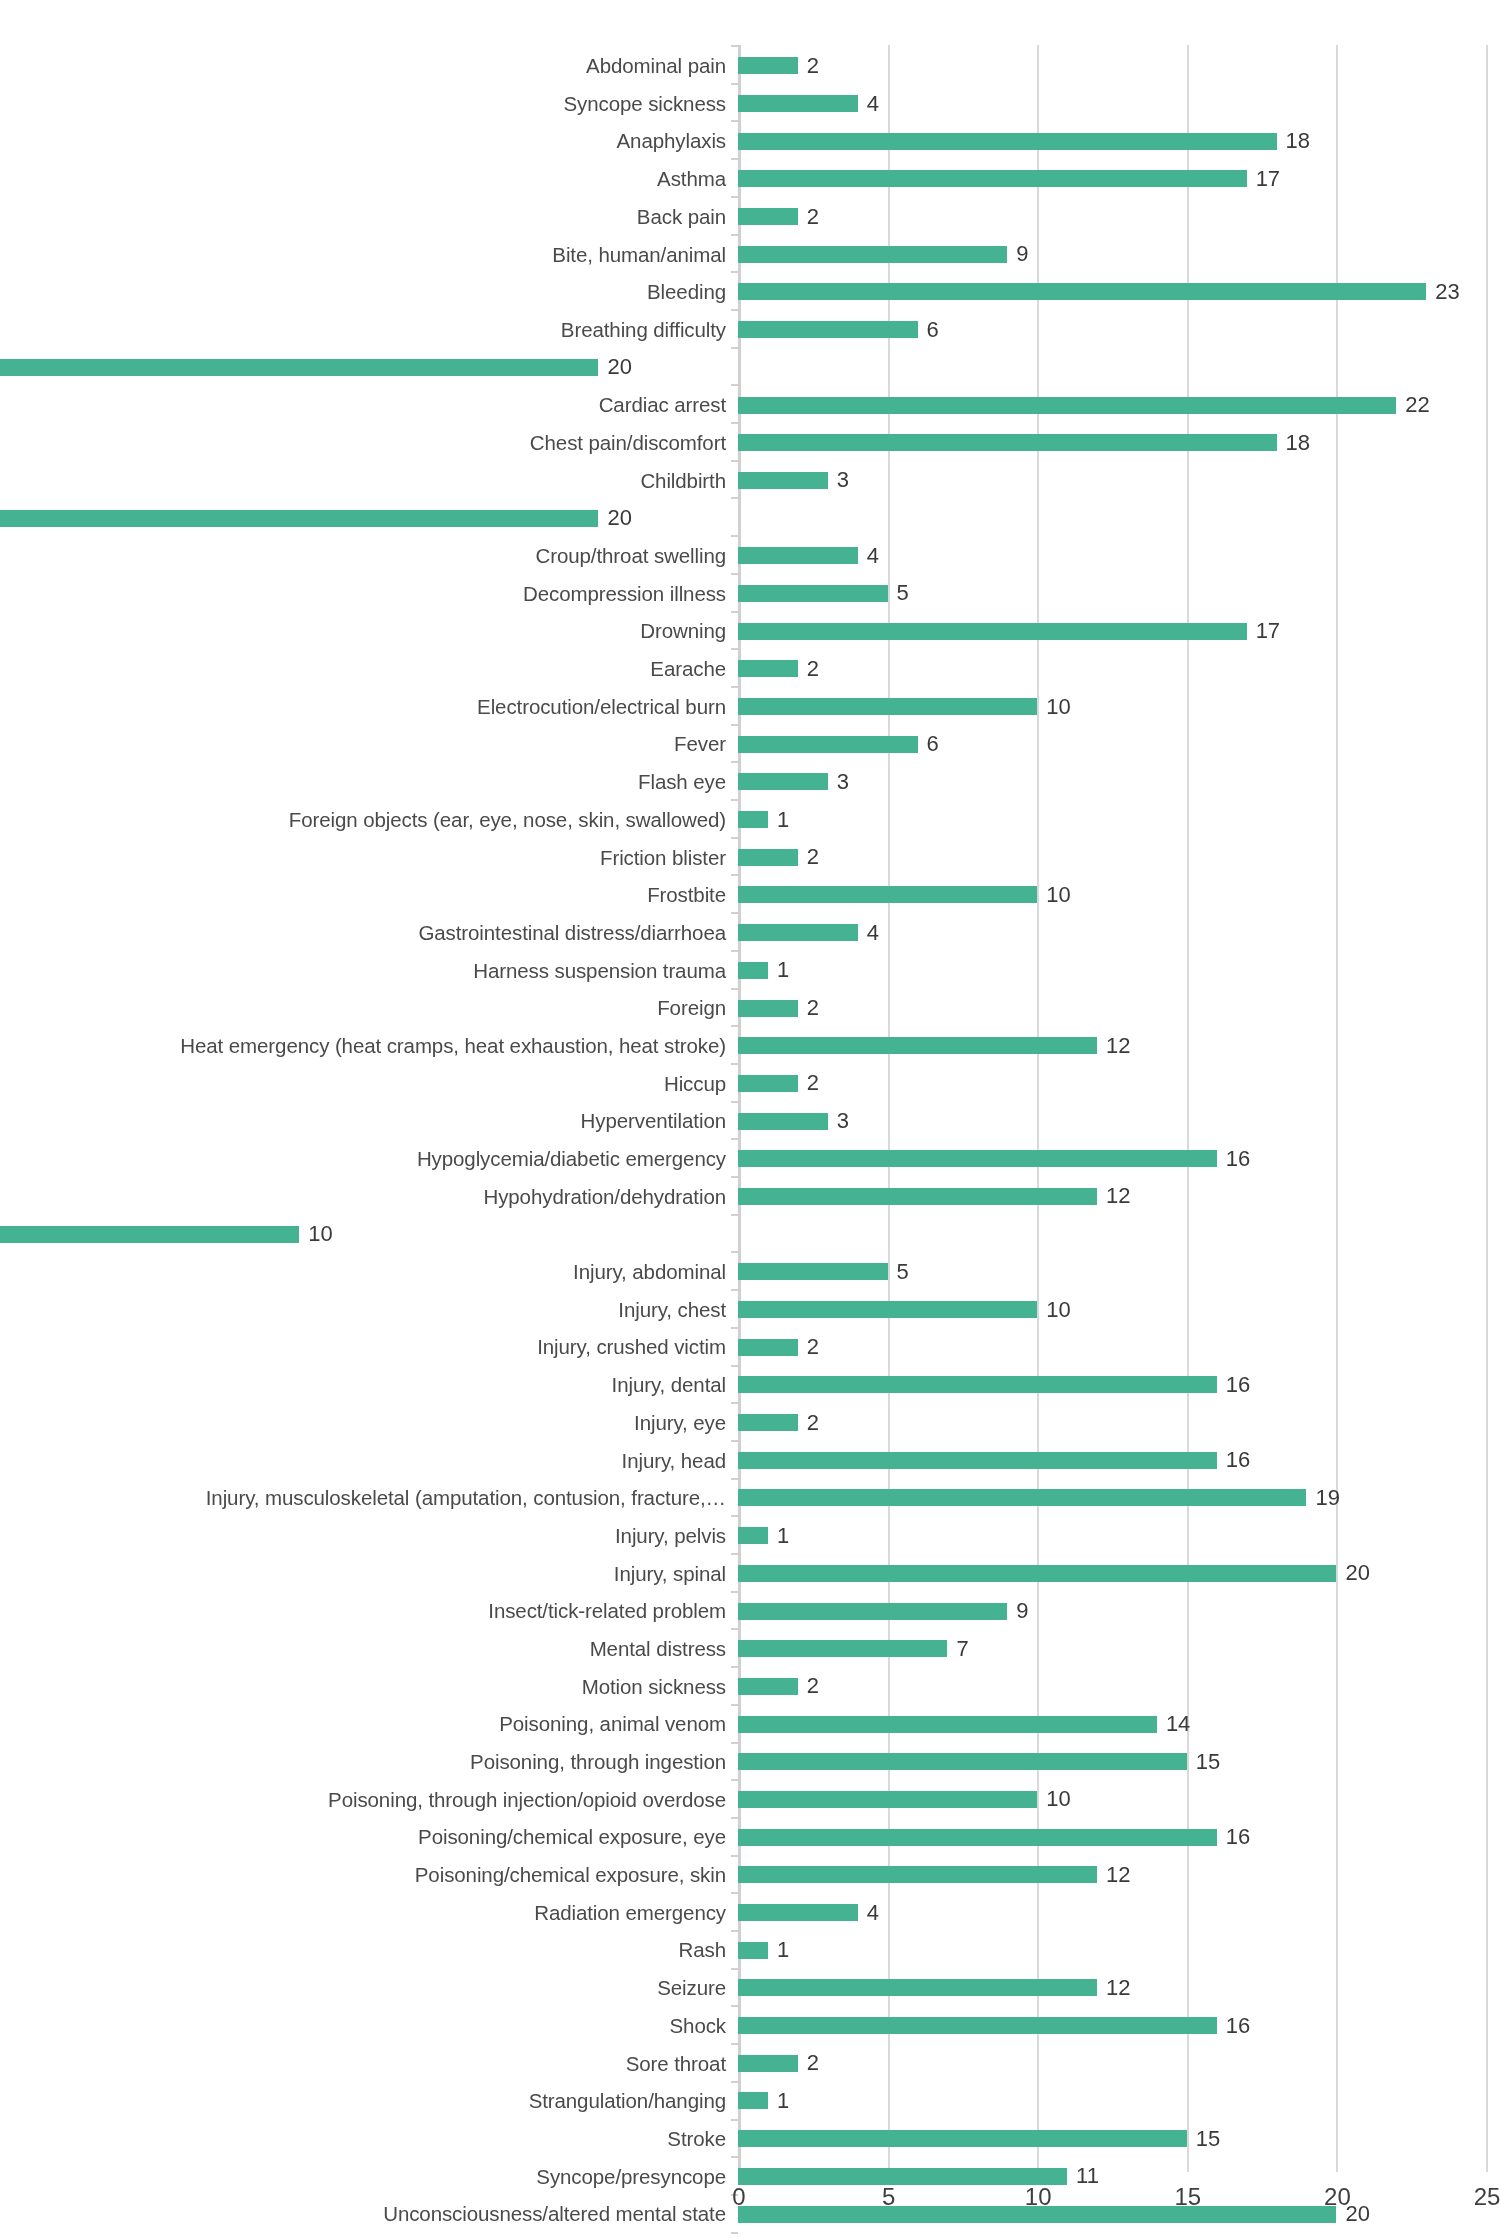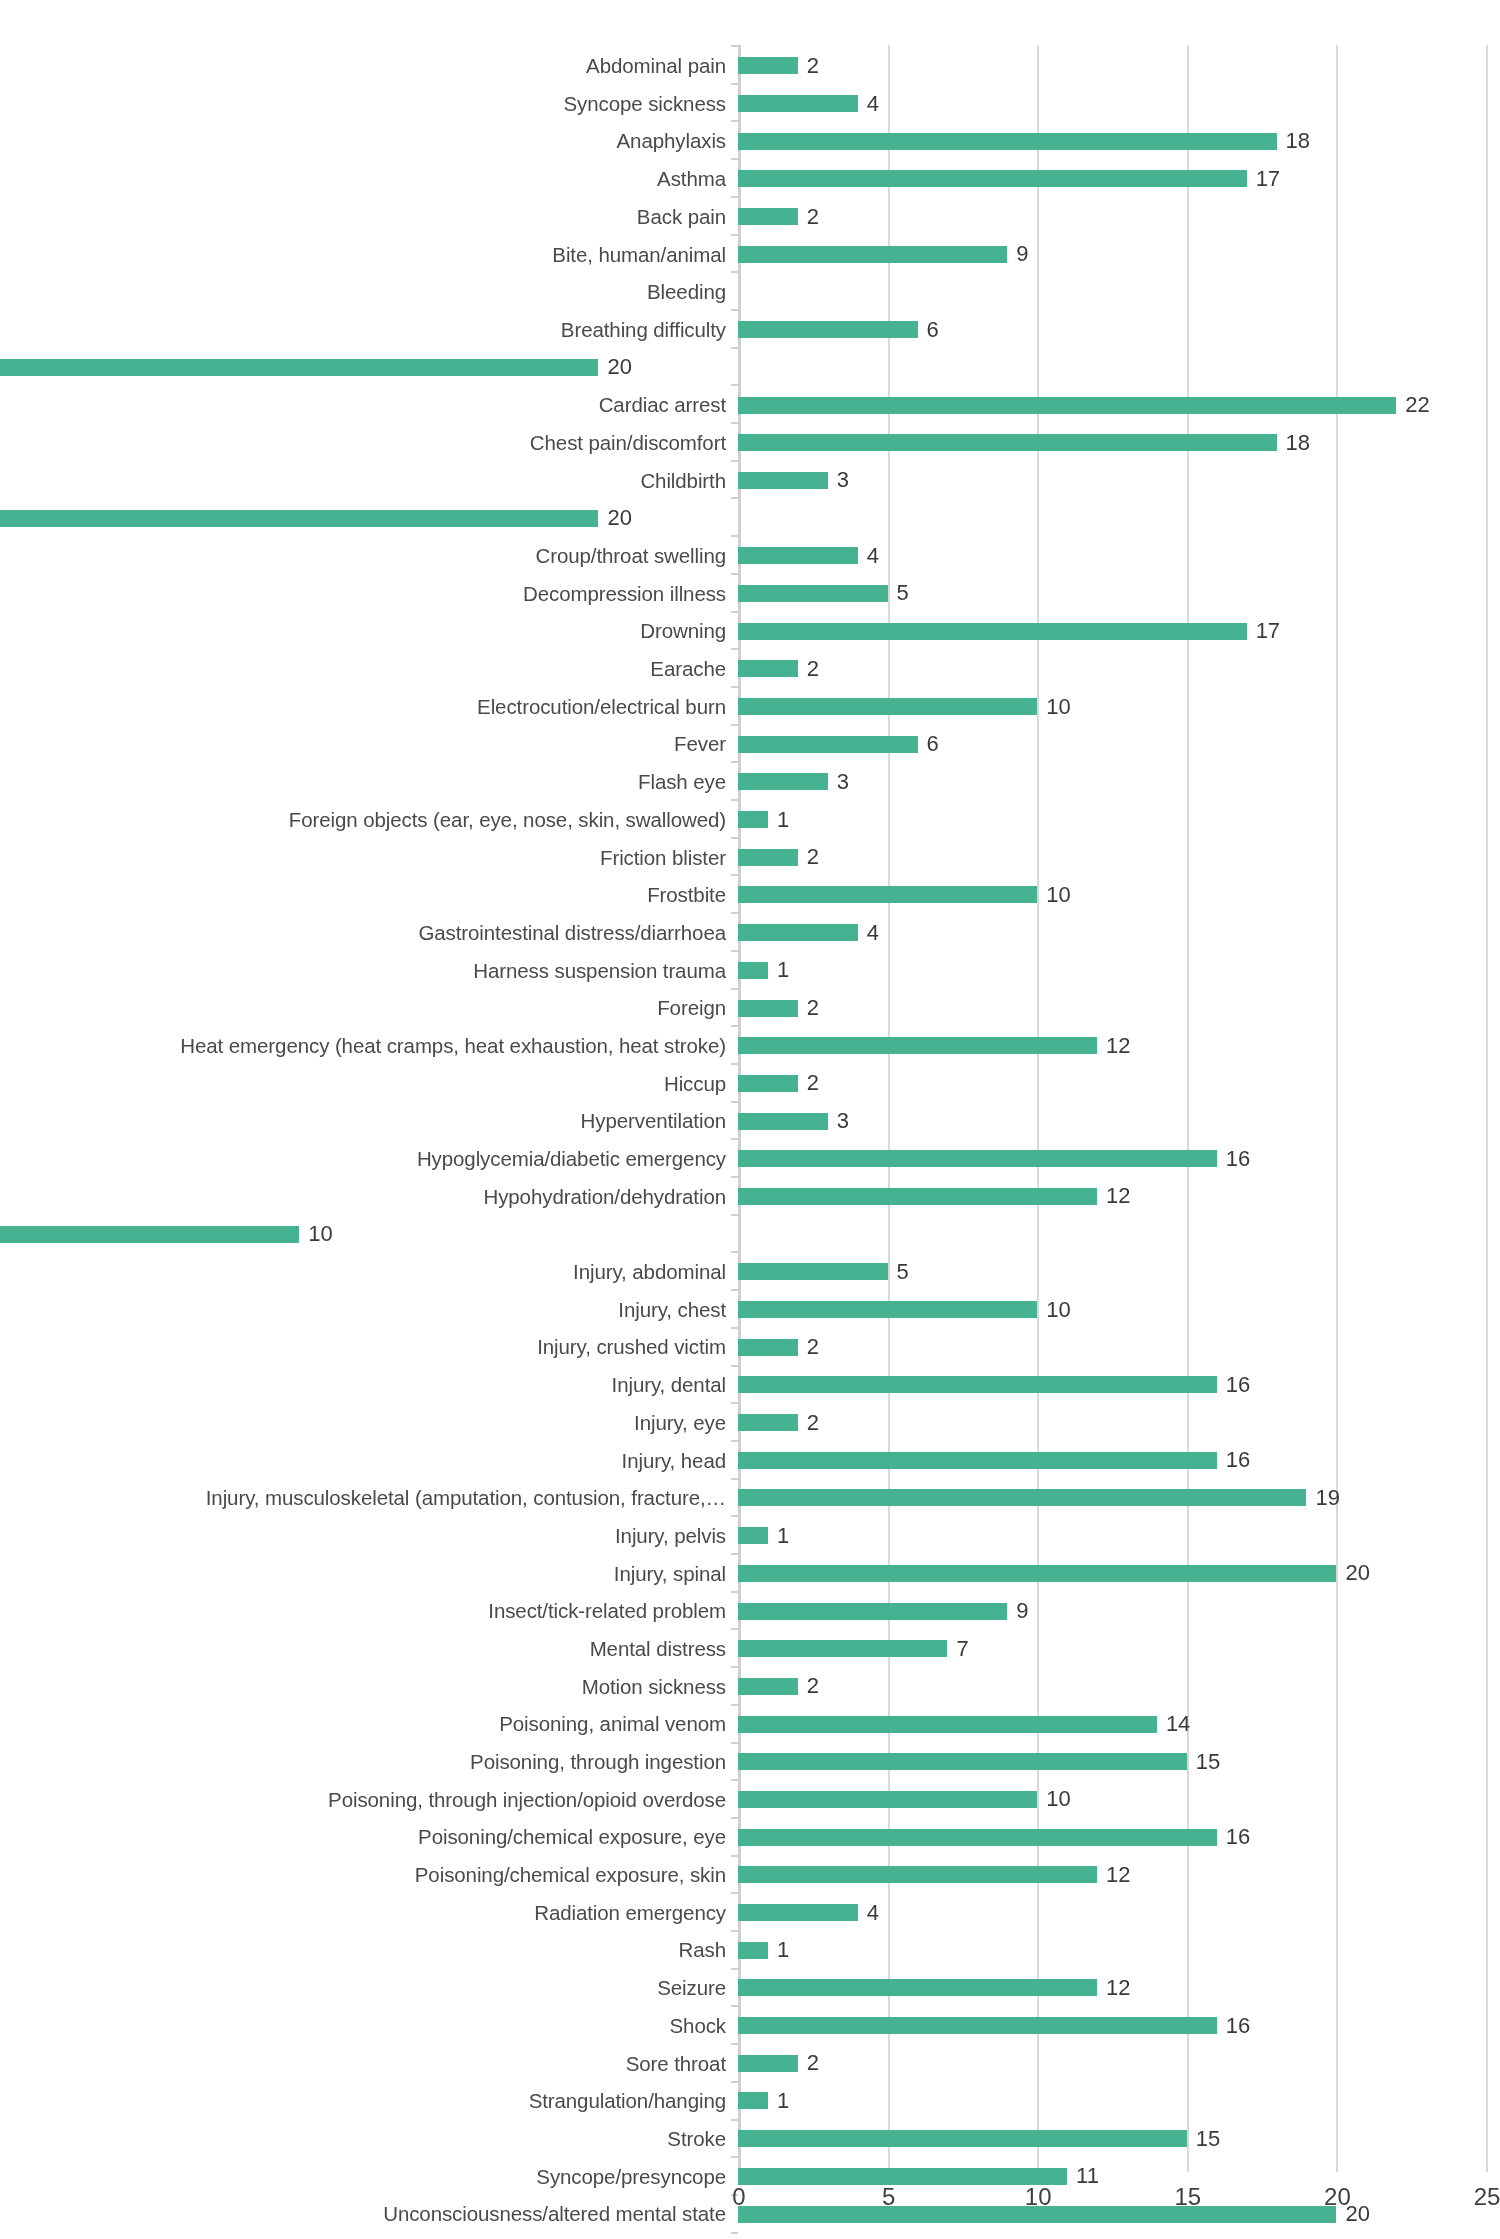--- a/index.html
+++ b/index.html
@@ -235,20 +235,24 @@
         </div>
         <div class="row">
           <div class="cat-label">Bite, human/animal</div>
           <div class="bar-area">
             <div class="bar" style="width: 269.28px; background: rgb(69, 179, 145);"></div>
             <div class="bar-value">9</div>
           </div>
         </div>
         <div class="row">
           <div class="cat-label">Bleeding</div>
+          <div class="bar-area">
+            <div class="bar" style="width: 688.16px; background: rgb(69, 179, 145);"></div>
+            <div class="bar-value">23</div>
+          </div>
         </div>
         <div class="row">
           <div class="cat-label">Breathing difficulty</div>
           <div class="bar-area">
             <div class="bar" style="width: 179.52px; background: rgb(69, 179, 145);"></div>
             <div class="bar-value">6</div>
           </div>
         </div>
         <div class="row">
           <div class="bar-area">

